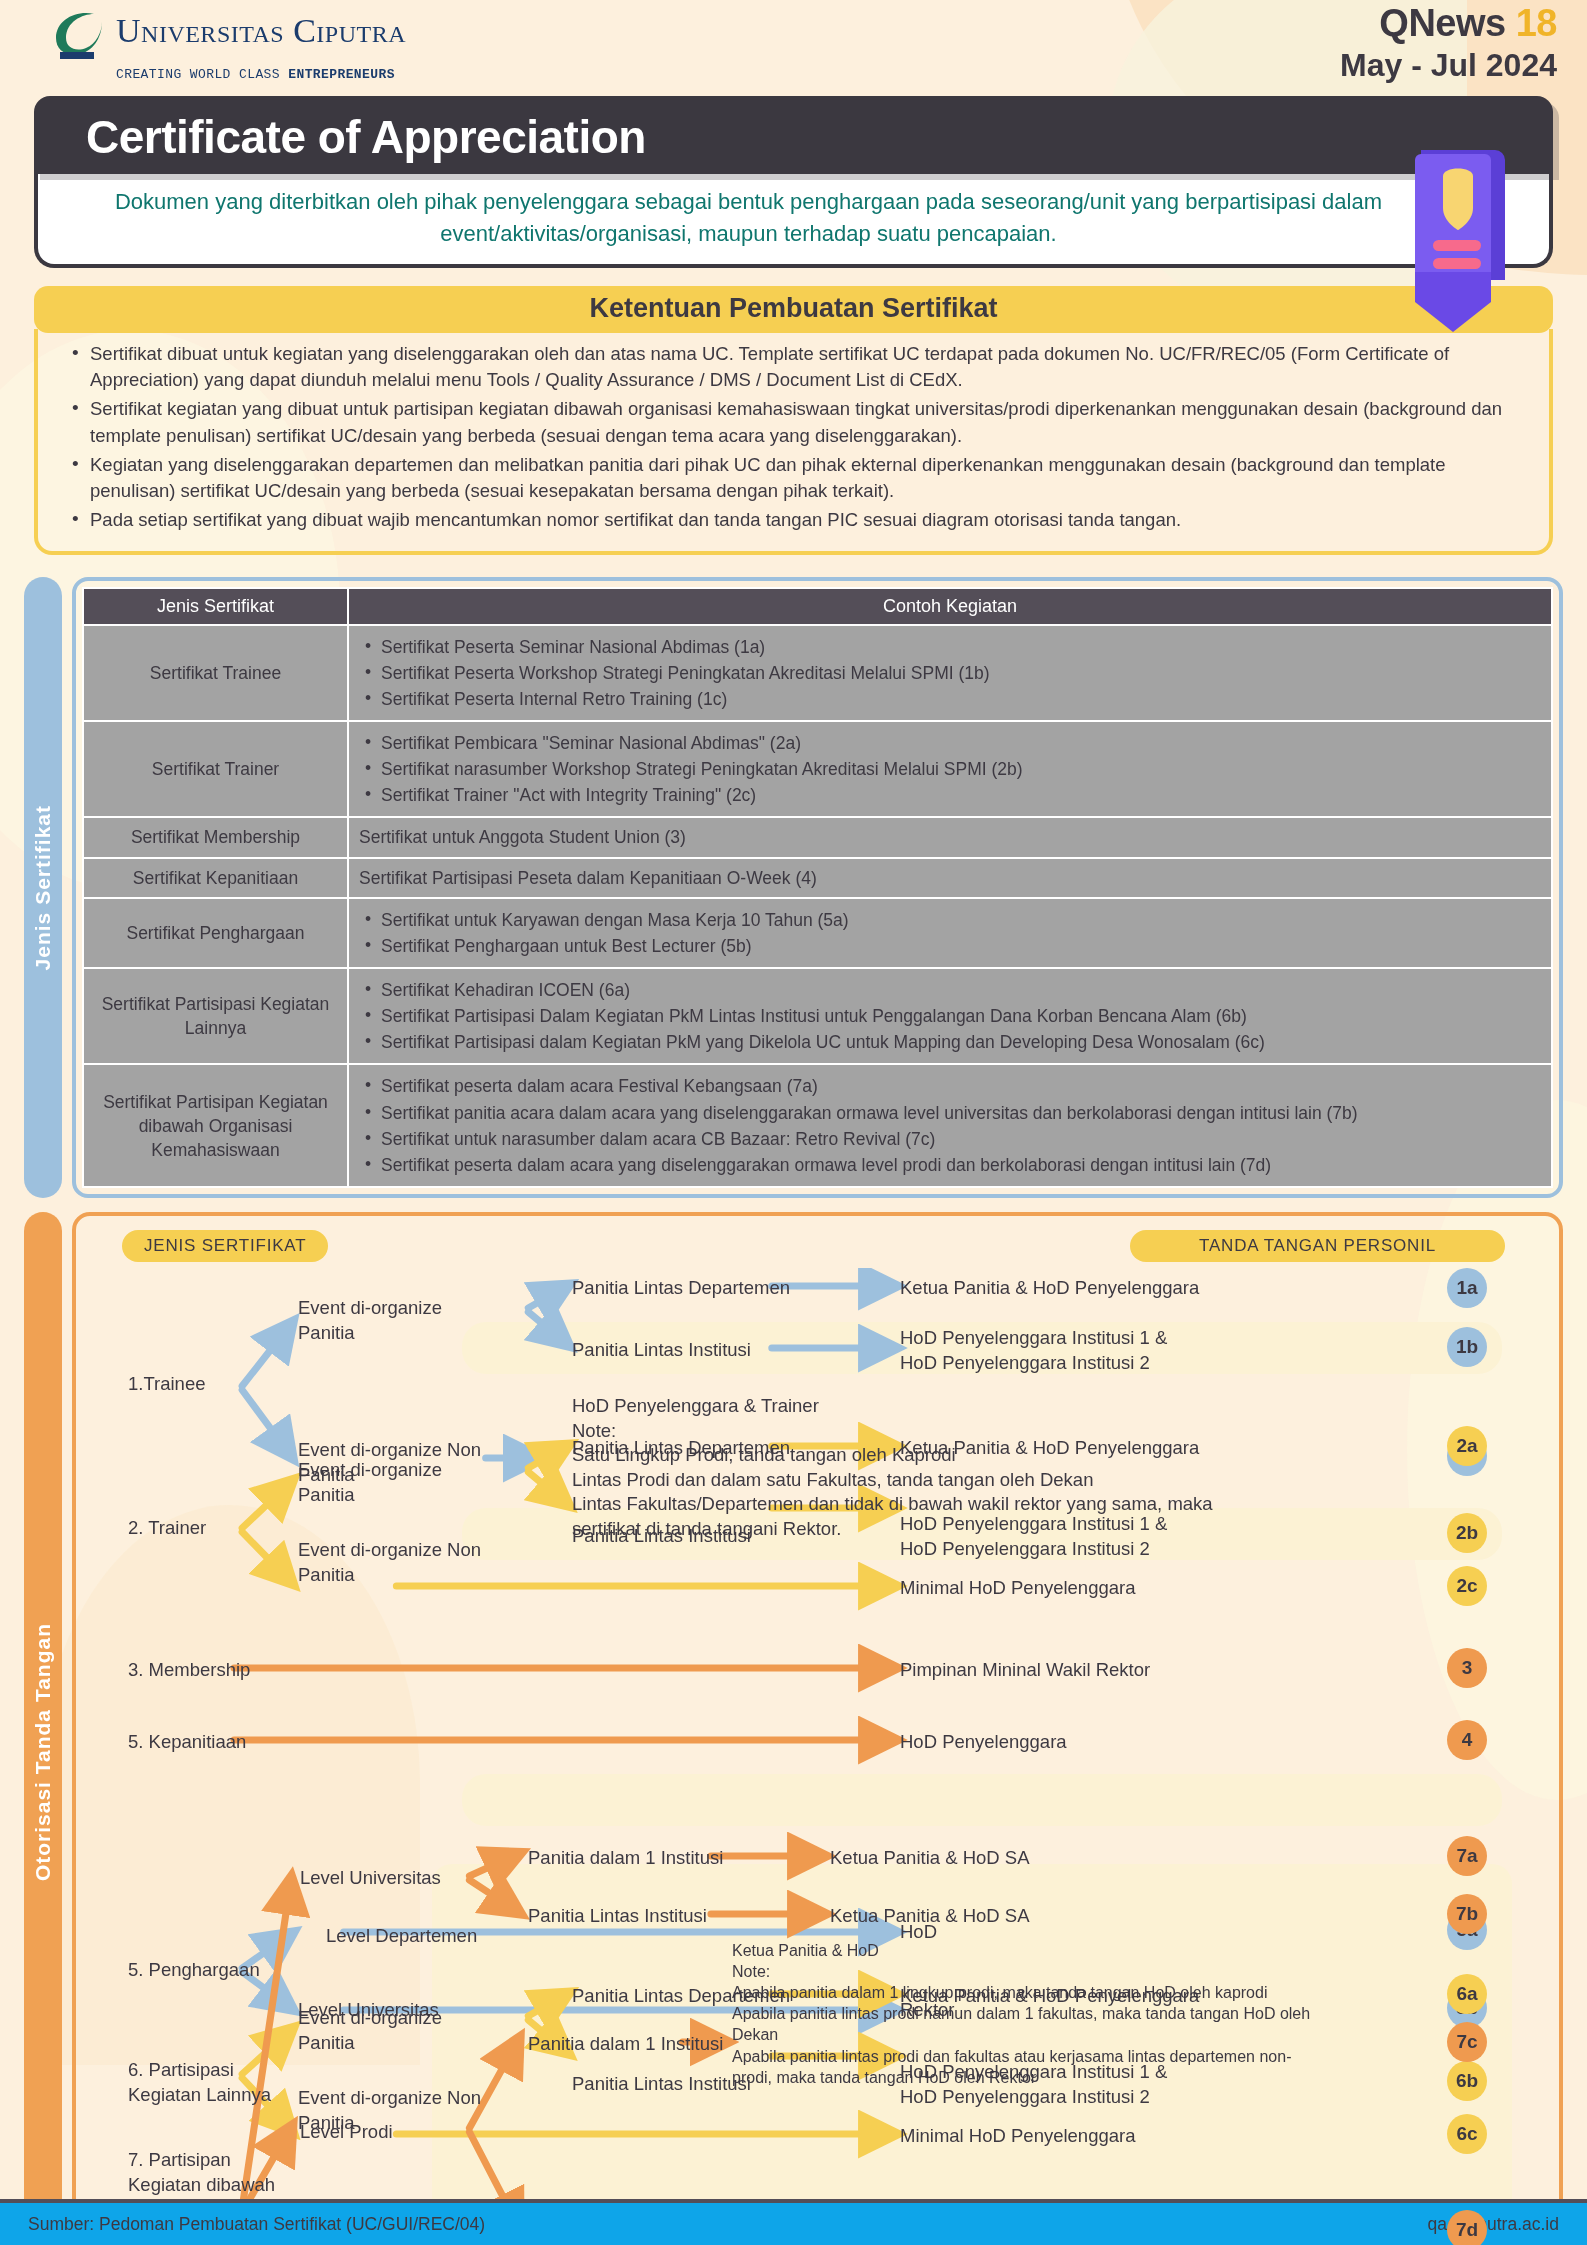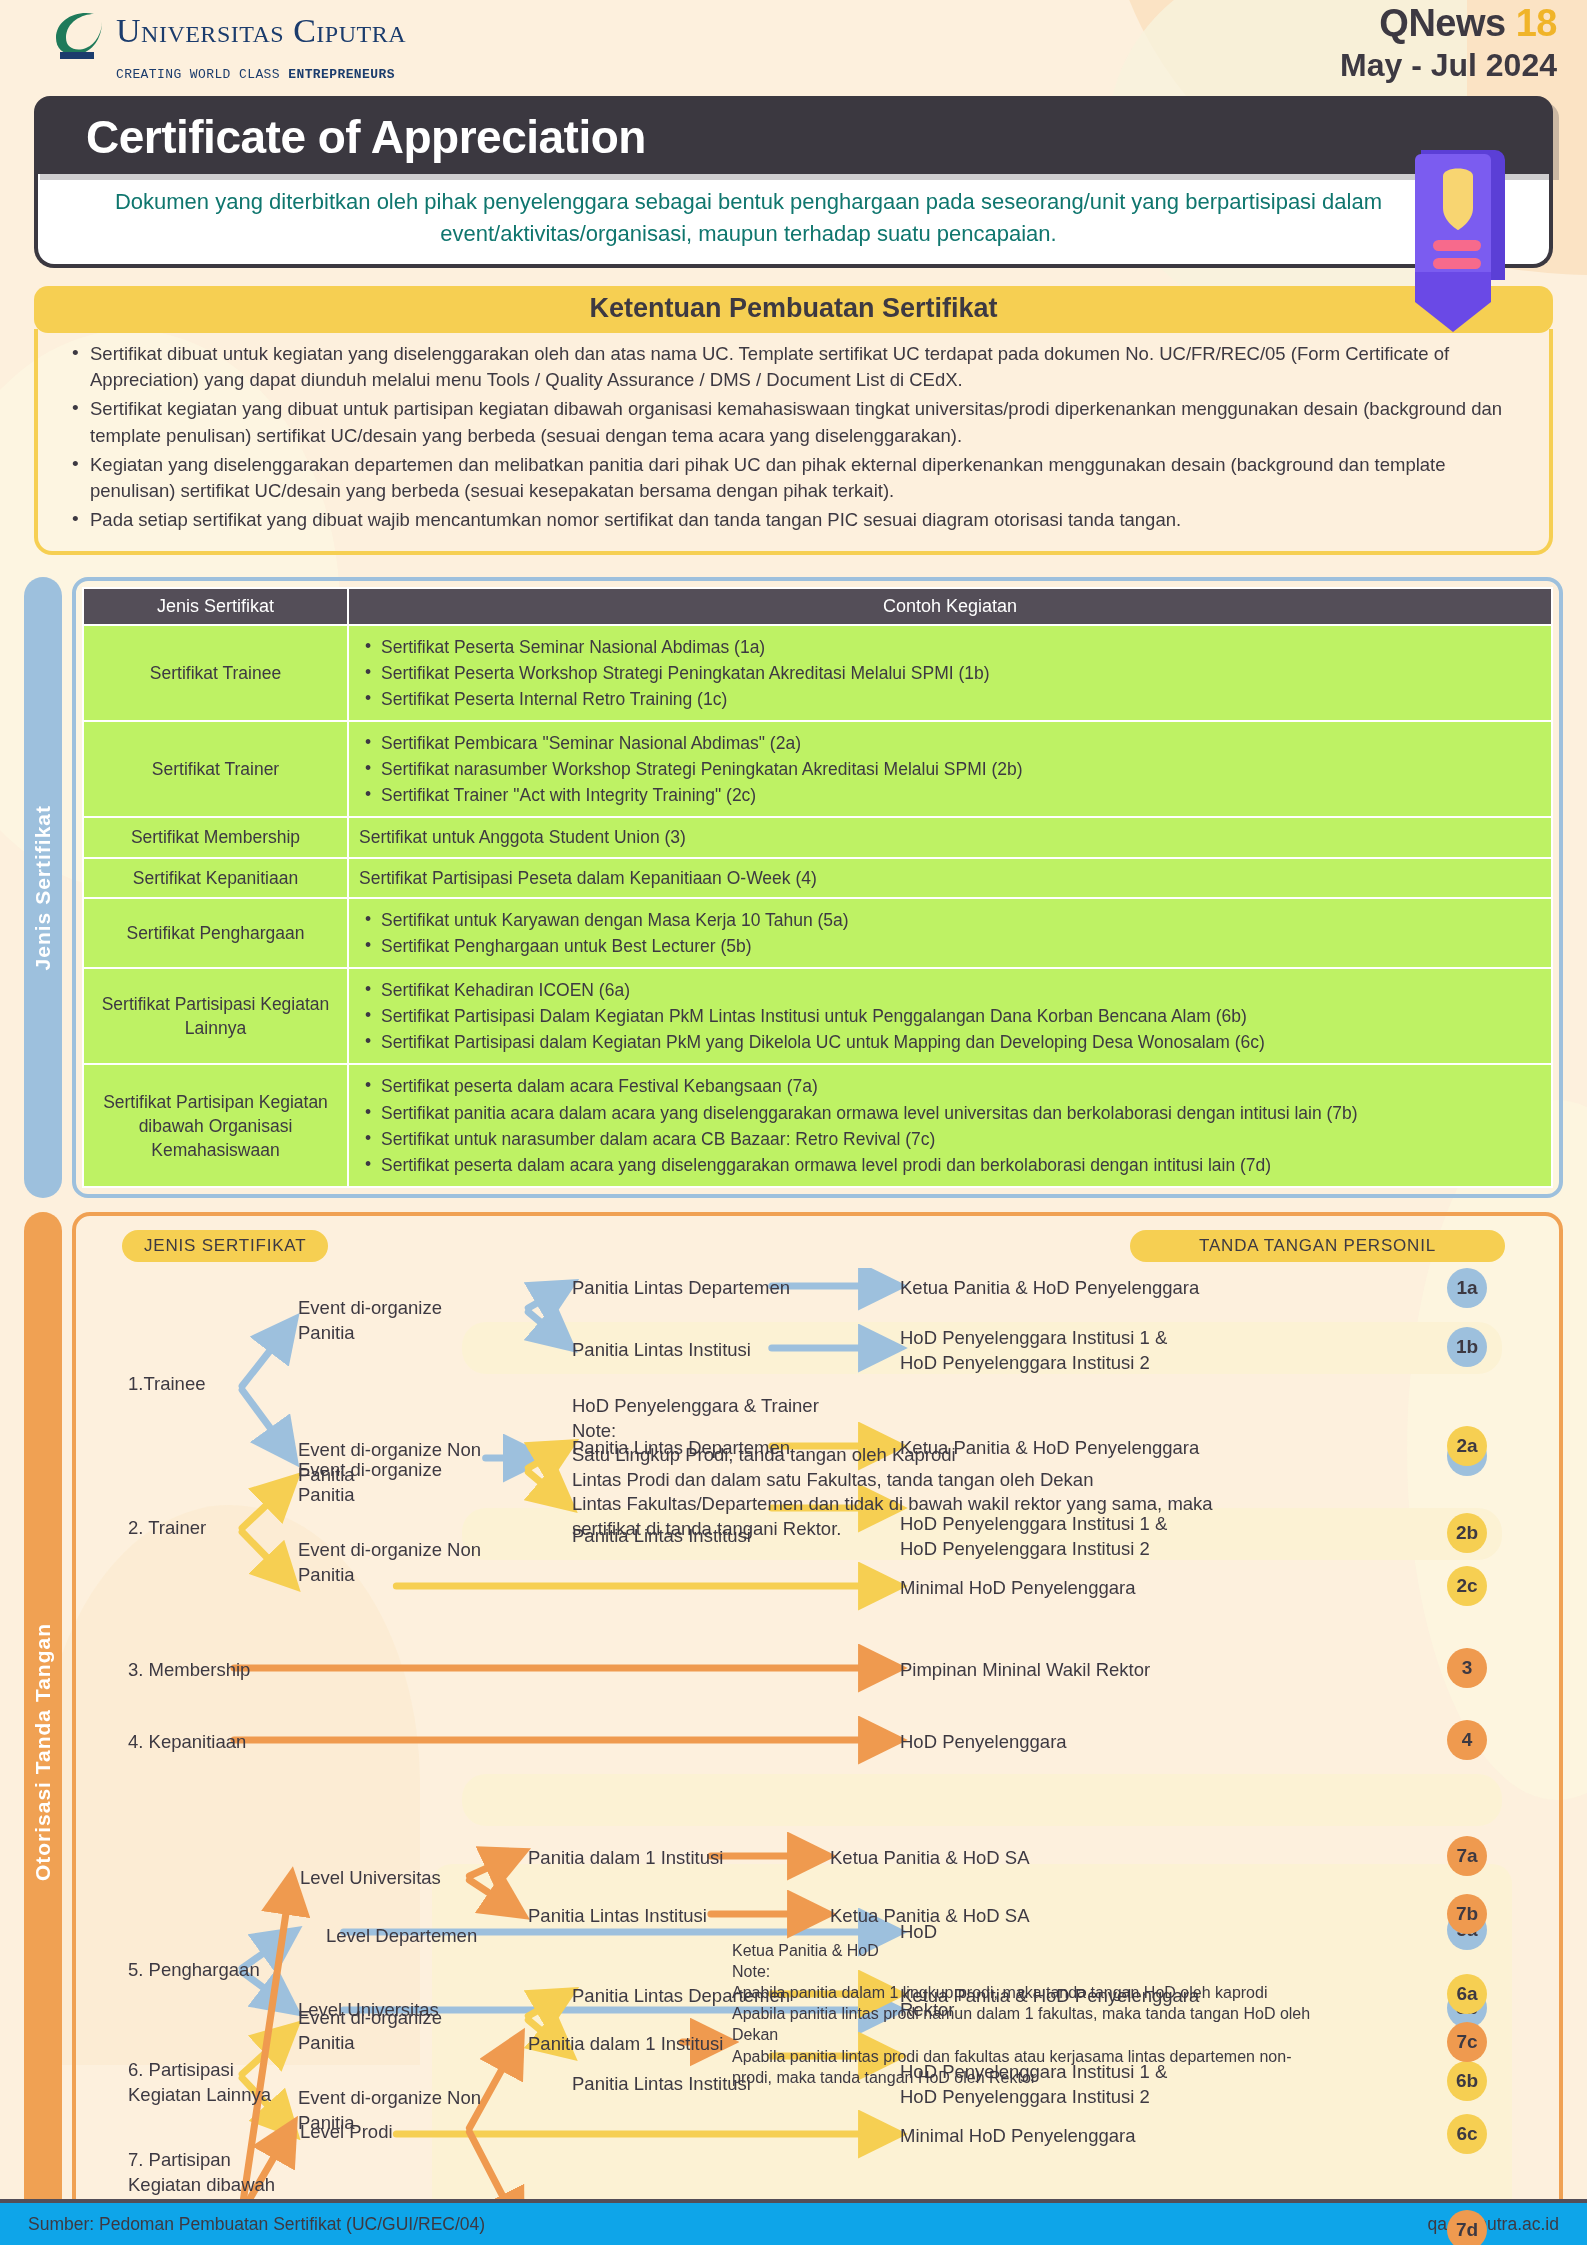--- a/index.html
+++ b/index.html
@@ -78,21 +78,21 @@
   .table-shell {
     flex:1; margin-left:10px; border:4px solid #9dc0dd; border-radius:16px; padding:6px;
     background:transparent;
   }
   table.jenis { width:100%; border-collapse:collapse; table-layout:fixed; }
   table.jenis th {
     background:#544e58; color:#fff; font-size:18px; font-weight:normal; padding:7px 4px; border:2px solid #fff;
   }
   table.jenis th.c1 { width:265px; }
   table.jenis td {
-    background:#bef264; border:2px solid #fff; font-size:17.5px; vertical-align:middle;
+    background:#a3a3a3; border:2px solid #fff; font-size:17.5px; vertical-align:middle;
     padding:7px 10px; line-height:1.38;
   }
   table.jenis td.label { text-align:center; }
   table.jenis td ul { list-style:none; }
   table.jenis td li { position:relative; padding-left:22px; margin:2px 0; }
   table.jenis td li::before { content:"\2022"; position:absolute; left:6px; top:-1px; }
 
   
   .sec-diagram { position:relative; margin:14px 24px 0 24px; display:flex; }
   .diagram-shell {
@@ -382,21 +382,21 @@
         <div class="node" style="left:808px;top:244px;white-space:pre-line;">HoD Penyelenggara Institusi 1 &amp;
 HoD Penyelenggara Institusi 2</div>
         <div class="node" style="left:808px;top:308px;">Minimal HoD Penyelenggara</div>
         <div class="badge yellow" style="left:1355px;top:158px;">2a</div>
         <div class="badge yellow" style="left:1355px;top:245px;">2b</div>
         <div class="badge yellow" style="left:1355px;top:298px;">2c</div>
 
         <div class="node" style="left:36px;top:390px;">3. Membership</div>
         <div class="node" style="left:808px;top:390px;">Pimpinan Mininal Wakil Rektor</div>
         <div class="badge orange" style="left:1355px;top:380px;">3</div>
-        <div class="node" style="left:36px;top:462px;">4. Kepanitiaan</div>
+        <div class="node" style="left:36px;top:462px;">5. Kepanitiaan</div>
         <div class="node" style="left:808px;top:462px;">HoD Penyelenggara</div>
         <div class="badge orange" style="left:1355px;top:452px;">4</div>
 
         <div class="node" style="left:36px;top:690px;">5. Penghargaan</div>
         <div class="node" style="left:206px;top:656px;margin-left:28px;">Level Departemen</div>
         <div class="node" style="left:206px;top:730px;">Level Universitas</div>
         <div class="node" style="left:808px;top:652px;">HoD</div>
         <div class="node" style="left:808px;top:730px;">Rektor</div>
         <div class="badge blue" style="left:1355px;top:642px;">5a</div>
         <div class="badge blue" style="left:1355px;top:720px;">5b</div>

